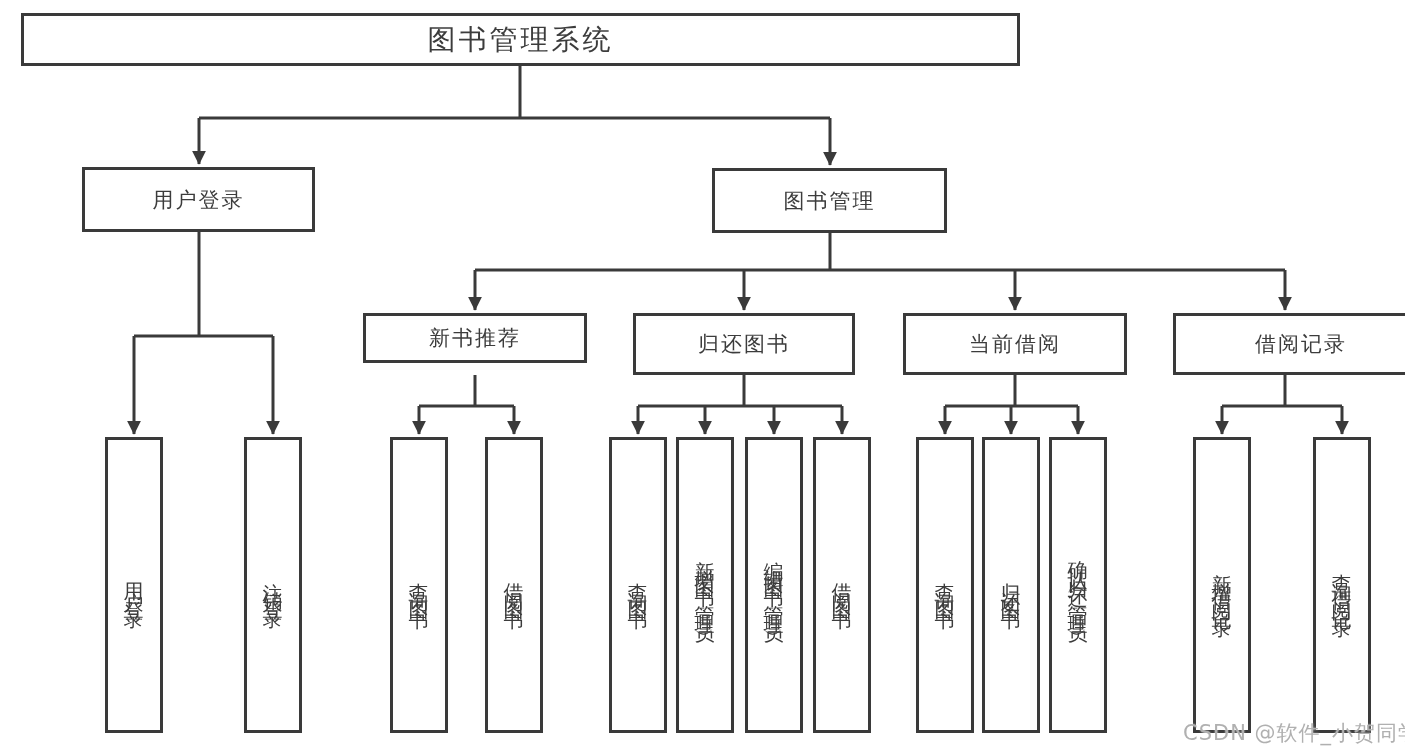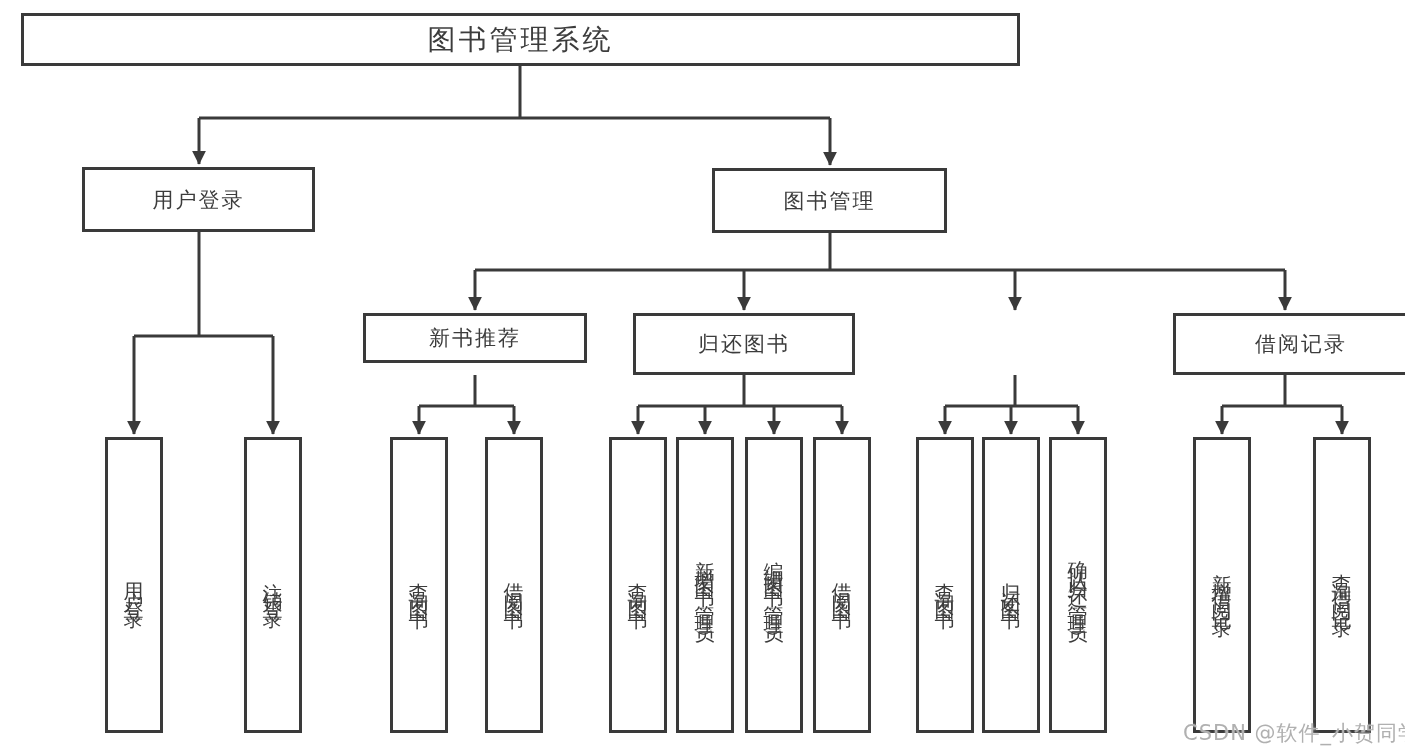--- a/index.html
+++ b/index.html
@@ -88,20 +88,21 @@
     </g>
   </svg>
 
   <div class="box h-box root-box" style="left:21px;top:13px;width:999px;height:53px;">图书管理系统</div>
 
   <div class="box h-box" style="left:82px;top:167px;width:233px;height:65px;">用户登录</div>
   <div class="box h-box" style="left:712px;top:168px;width:235px;height:65px;text-align:center;">图书管理</div>
 
   <div class="box h-box" style="left:363px;top:313px;width:224px;height:50px;">新书推荐</div>
   <div class="box h-box" style="left:633px;top:313px;width:222px;height:62px;">归还图书</div>
+  <div class="box h-box" style="left:903px;top:313px;width:224px;height:62px;">当前借阅</div>
   <div class="box h-box" style="left:1173px;top:313px;width:256px;height:62px;">借阅记录</div>
 
   <div class="box v-box" style="left:105px;top:437px;width:58px;height:296px;">用户登录</div>
   <div class="box v-box" style="left:244px;top:437px;width:58px;height:296px;">注销登录</div>
 
   <div class="box v-box" style="left:390px;top:437px;width:58px;height:296px;">查询图书</div>
   <div class="box v-box" style="left:485px;top:437px;width:58px;height:296px;">借阅图书</div>
 
   <div class="box v-box" style="left:609px;top:437px;width:58px;height:296px;">查询图书</div>
   <div class="box v-box" style="left:676px;top:437px;width:58px;height:296px;">新增图书（管理员）</div>

